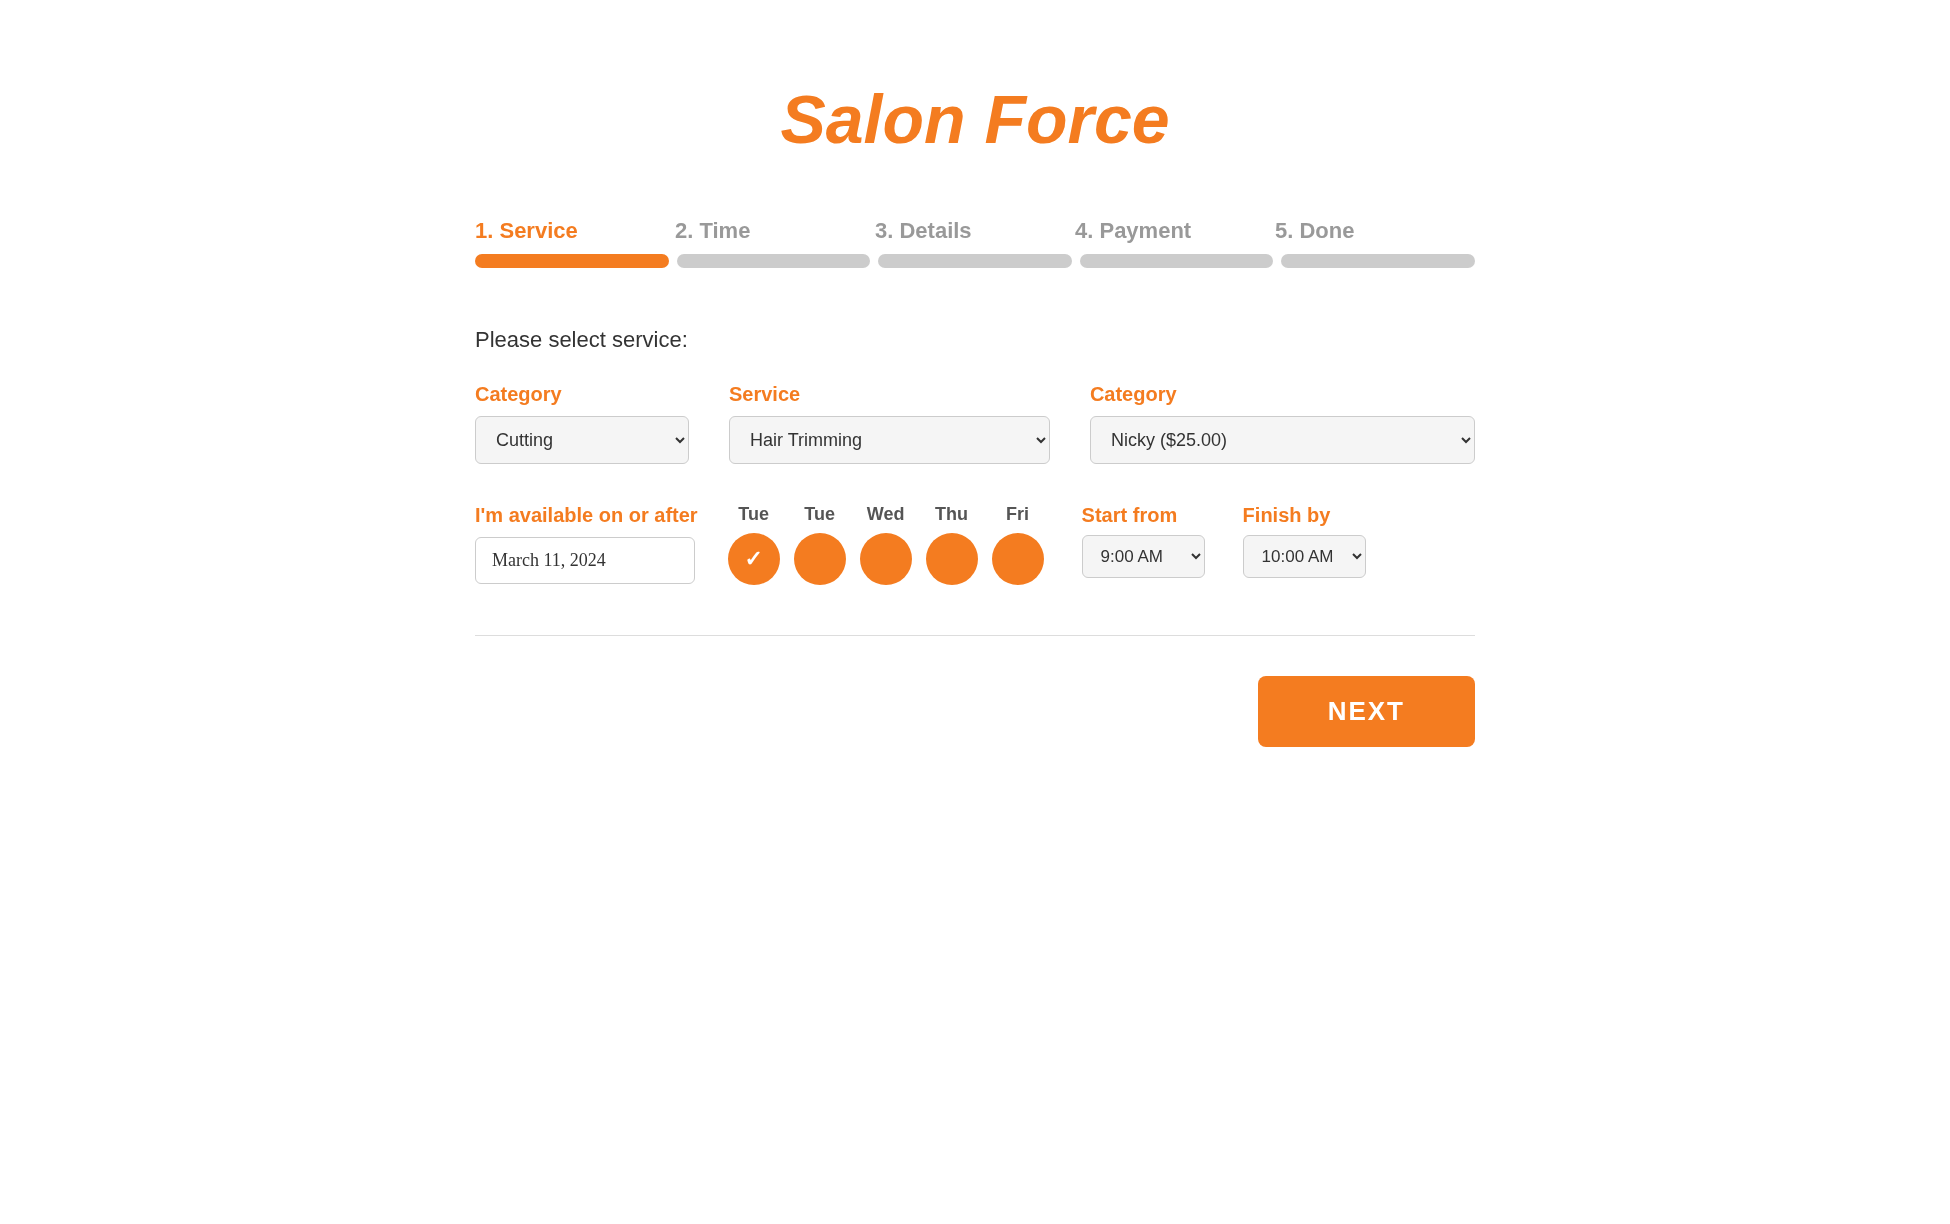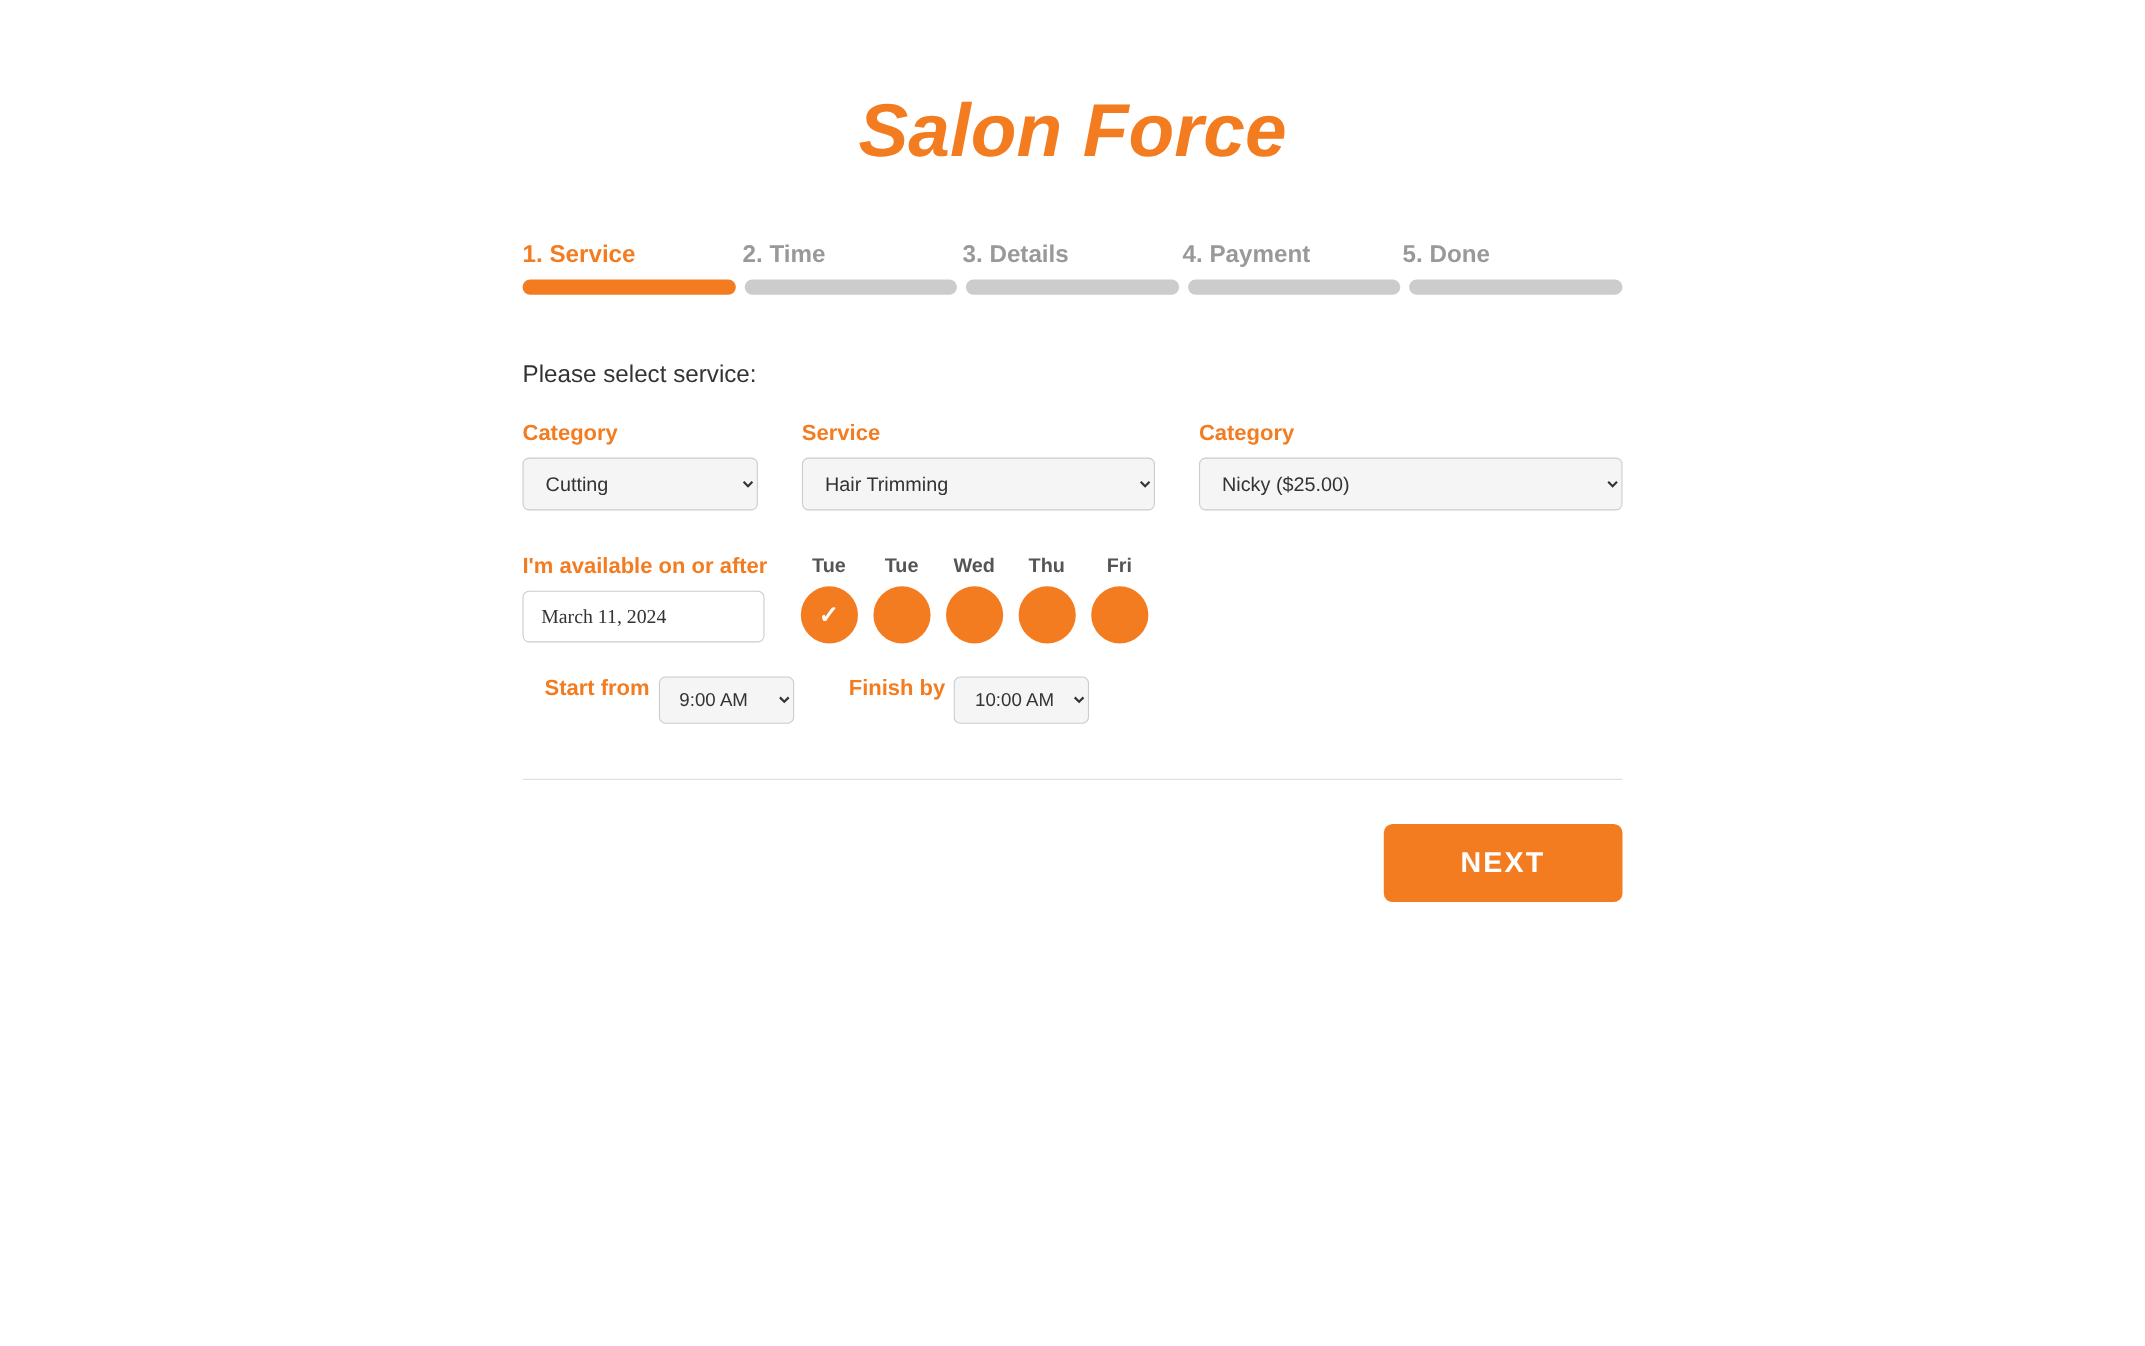--- a/index.html
+++ b/index.html
@@ -150,23 +150,23 @@
       border: 1px solid #cccccc;
       border-radius: 6px;
       background: #fff;
       color: #333;
       width: 220px;
       font-family: Liberation Serif, serif;
     }
 
     .time-group {
       display: flex;
-      flex-direction: row;
+      flex-direction: column;
       gap: 8px;
-      margin-left: 20px;
+      margin-left: 8px;
     }
 
     .time-label {
       font-size: 20px;
       font-weight: 700;
       color: #f47c20;
     }
 
     .time-select {
       padding: 10px 14px;

